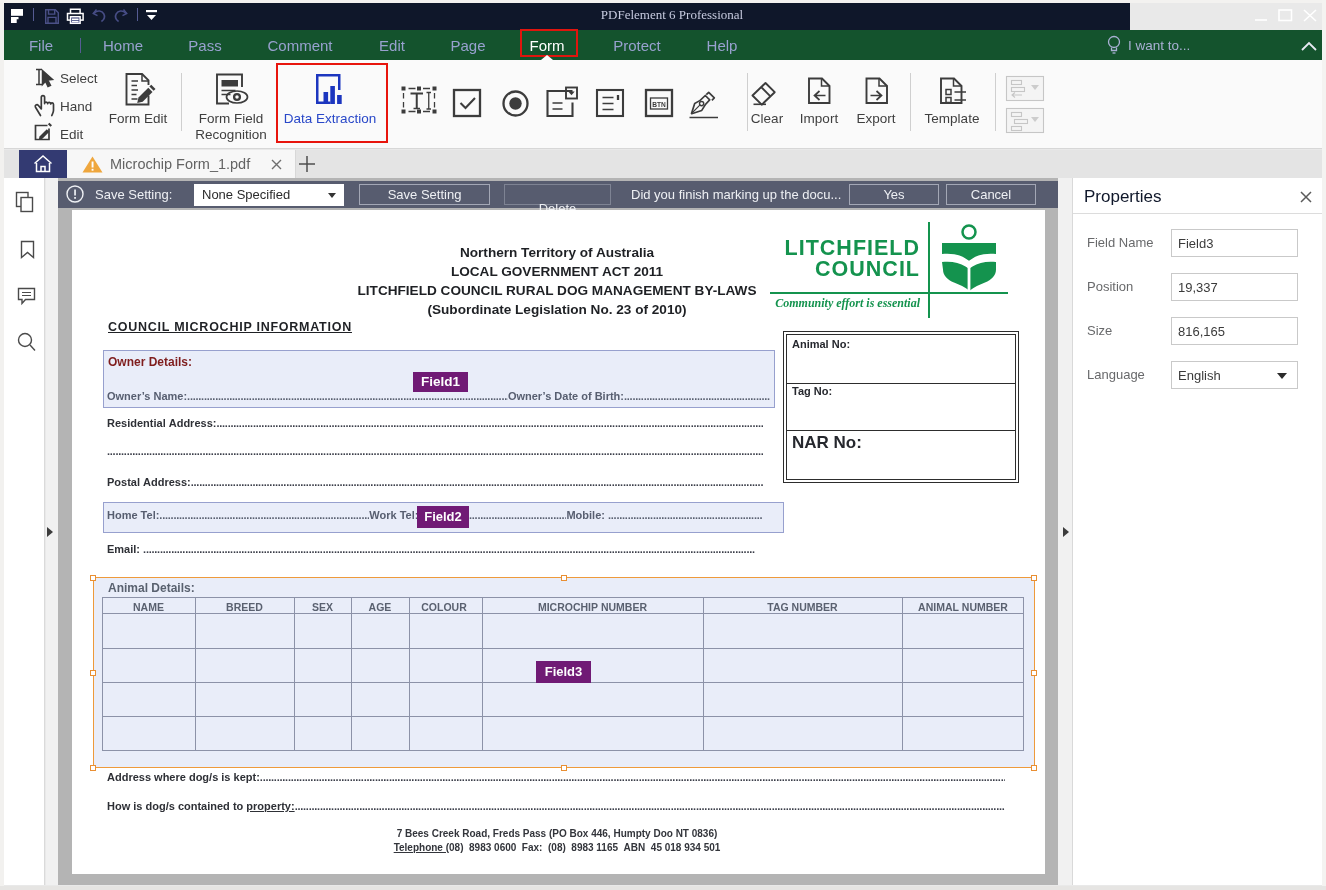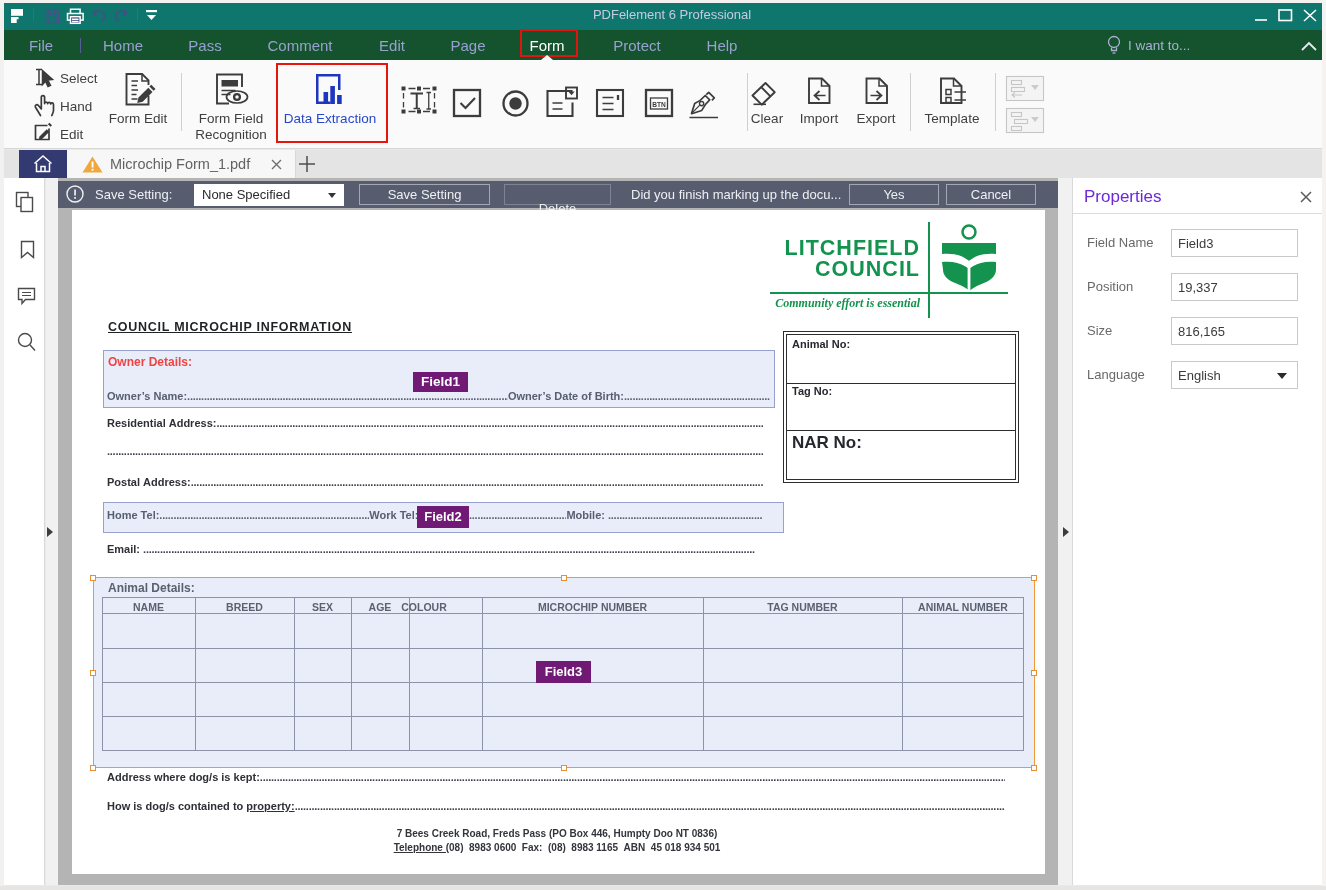--- a/index.html
+++ b/index.html
@@ -1,20 +1,20 @@
 <!DOCTYPE html>
 <html><head>
 <meta charset="utf-8">
 <style>
   * { margin:0; padding:0; box-sizing:border-box; }
   html,body { width:1326px; height:890px; overflow:hidden; background:#e9e9e9; }
   body { font-family:"Liberation Sans", sans-serif; position:relative; }
   .abs { position:absolute; }
   
-  #titlebar { left:0px; top:0px; width:1326px; height:30px; background:#0f766e; }
+  #titlebar { left:0px; top:0px; width:1130px; height:30px; background:#0f172a;font-family:Liberation Serif, serif; }
   #menubar  { left:0px; top:30px; width:1326px; height:30px; background:#14532d; }
   .mitem { position:absolute; top:7px; color:#98a1cf; font-size:15px; transform:translateX(-50%); }
   #toolbar { left:0px; top:60px; width:1326px; height:89px; background:#fafafa; border-bottom:1px solid #d7d7d7; }
   .tlabel { position:absolute; color:#3f3f3f; font-size:13.5px; transform:translateX(-50%); white-space:nowrap; }
   .tsep { position:absolute; width:1px; background:#cfcfcf; }
   #tabbar { left:0px; top:150px; width:1326px; height:28px; background:#e4e4e4; }
   
   #sidebar { left:0px; top:178px; width:45px; height:707px; background:#fff; border-right:1px solid #dadada; }
   #lstrip  { left:46px; top:178px; width:12px; height:707px; background:#f1f1f1; }
   #docarea { left:58px; top:178px; width:1000px; height:707px; background:#b4b4b4; }
@@ -313,36 +313,42 @@
       <span style="position:absolute;right:8px;top:9px;width:0;height:0;border-left:4.5px solid transparent;border-right:4.5px solid transparent;border-top:5.5px solid #333"></span>
     </div>
     <div class="nbtn" style="left:301px;width:131px;padding-top:2px">Save Setting</div>
     <div class="nbtn" style="left:446px;width:107px;padding-top:16px;border-color:#7e8393">Delete</div>
     <div class="abs" style="left:573px;top:6px;">Did you finish marking up the docu...</div>
     <div class="nbtn" style="left:791px;width:90px;padding-top:2px">Yes</div>
     <div class="nbtn" style="left:888px;width:90px;padding-top:2px">Cancel</div>
   </div>
   <div id="page">
 
+    <div class="doc" style="left:200px;top:33px;width:570px;text-align:center;font-weight:bold;font-size:13.6px;line-height:19px;color:#1e2024">
+      Northern Territory of Australia<br>
+      LOCAL GOVERNMENT ACT 2011<br>
+      LITCHFIELD COUNCIL RURAL DOG MANAGEMENT BY-LAWS<br>
+      (Subordinate Legislation No. 23 of 2010)
+    </div>
 
     <div class="doc" style="left:640px;top:28px;width:208px;text-align:right;font-weight:bold;font-size:21.5px;line-height:21px;color:#14934e;letter-spacing:1px">LITCHFIELD<br>COUNCIL</div>
     <div class="doc" style="left:698px;top:82px;width:238px;height:1.5px;background:#14934e"></div>
     <div class="doc" style="left:640px;top:86px;width:208px;text-align:right;font-style:italic;font-weight:bold;font-size:12px;color:#14934e;font-family:'Liberation Serif',serif">Community effort is essential</div>
     <svg width="80" height="100" style="position:absolute;left:852px;top:10px">
       <rect x="4" y="2" width="2" height="96" fill="#14934e"></rect>
       <circle cx="45" cy="12" r="6.5" stroke="#14934e" stroke-width="2.5" fill="none"></circle>
       <path d="M18 23 h54 v11 c-9 -1 -17.5 0.5 -23.5 4.5 l-3.5 2.3 l-3.5 -2.3 c-6 -4 -14.5 -5.5 -23.5 -4.5 z" fill="#14934e"></path>
       <path d="M18 42 c9 -1 17.5 0.5 23.5 4.5 l3.5 2.3 l3.5 -2.3 c6 -4 14.5 -5.5 23.5 -4.5 v7.5 c0 6 -4.5 10.5 -11 13 c-5.5 2 -11 4.8 -15.5 8.2 c-4.5 -3.4 -10 -6.2 -15.5 -8.2 c-6.5 -2.5 -11 -7 -11 -13 z" fill="#14934e"></path>
       <rect x="43.6" y="42" width="2.8" height="29" fill="#ffffff"></rect>
     </svg>
 
     <div class="doc" style="left:36px;top:110px;font-weight:bold;font-size:12.5px;color:#1f2125;text-decoration:underline;letter-spacing:0.75px">COUNCIL MICROCHIP INFORMATION</div>
 
     <div class="bluebox" style="left:31px;top:140px;width:672px;height:58px"></div>
-    <div class="doc" style="left:36px;top:145px;font-weight:bold;font-size:12px;color:#ef4444">Owner Details:</div>
+    <div class="doc" style="left:36px;top:145px;font-weight:bold;font-size:12px;color:#7f1d1d">Owner Details:</div>
     <div class="dline mut" style="left:35px;top:180px;width:663px">
       <span>Owner’s&nbsp;Name:</span>
         <span class="dots dmut">................................................................................................................................................................................................................................................................................................................................................................................................................</span>
         <span>Owner’s&nbsp;Date&nbsp;of&nbsp;Birth:</span>
         <span class="dots dmut" style="flex:0 0 146px">................................................................................................................................................................................................................................................................................................................................................................................................................</span>
     </div>
     <div class="flabel" style="left:341px;top:162px;width:55px;height:20px;line-height:20px;font-size:13.5px">Field1</div>
 
     <div class="dline" style="left:35px;top:207px;width:656px">
       <span>Residential&nbsp;Address:</span>
@@ -379,21 +385,21 @@
       <g stroke="#8c92a8" stroke-width="1" fill="none" shape-rendering="crispEdges">
         <rect x="0.5" y="0.5" width="921" height="153"></rect>
         <path d="M0 16.5 h922 M0 51.5 h922 M0 85.5 h922 M0 119.5 h922"></path>
         <path d="M93.5 0 v154 M192.5 0 v154 M249.5 0 v154 M307.5 0 v154 M380.5 0 v154 M601.5 0 v154 M800.5 0 v154"></path>
       </g>
     </svg>
     <div class="hcell" style="left:76.5px;top:391px">NAME</div>
     <div class="hcell" style="left:172.5px;top:391px">BREED</div>
     <div class="hcell" style="left:250.5px;top:391px">SEX</div>
     <div class="hcell" style="left:308px;top:391px">AGE</div>
-    <div class="hcell" style="left:352px;top:391px">COLOUR</div>
+    <div class="hcell" style="left:372px;top:391px">COLOUR</div>
     <div class="hcell" style="left:520.5px;top:391px">MICROCHIP&nbsp;NUMBER</div>
     <div class="hcell" style="left:730.5px;top:391px">TAG&nbsp;NUMBER</div>
     <div class="hcell" style="left:891px;top:391px">ANIMAL&nbsp;NUMBER</div>
     <div class="flabel" style="left:464px;top:451px;width:55px;height:22px;line-height:22px">Field3</div>
 
     <div class="handle" style="left:18px;top:365px"></div>
     <div class="handle" style="left:489px;top:365px"></div>
     <div class="handle" style="left:959px;top:365px"></div>
     <div class="handle" style="left:18px;top:459.5px"></div>
     <div class="handle" style="left:959px;top:459.5px"></div>
@@ -418,21 +424,21 @@
     <div class="doc" style="left:714px;top:220px;width:230px;height:1px;background:#2d2d2d"></div>
     <div class="doc" style="left:720px;top:128px;font-weight:bold;font-size:11px;color:#26282e">Animal No:</div>
     <div class="doc" style="left:720px;top:175px;font-weight:bold;font-size:11px;color:#26282e">Tag No:</div>
     <div class="doc" style="left:720px;top:223px;font-weight:bold;font-size:17px;color:#26282e">NAR No:</div>
   </div>
 </div>
 <div class="abs" id="rstrip">
   <div class="abs" style="left:5px;top:349px;width:0;height:0;border-top:5px solid transparent;border-bottom:5px solid transparent;border-left:6px solid #3c3c3c"></div>
 </div>
 <div class="abs" id="props">
-  <div class="abs" style="left:11px;top:9px;font-size:17px;color:#6d28d9">Properties</div>
+  <div class="abs" style="left:11px;top:9px;font-size:17px;color:#0f172a">Properties</div>
   <svg width="16" height="16" style="position:absolute;left:226px;top:12px">
     <path d="M2 2 L12 12 M12 2 L2 12" stroke="#5b5b5b" stroke-width="1.5"></path>
   </svg>
   <div class="abs" style="left:0;top:35px;width:253px;height:1px;background:#dcdcdc"></div>
   <div class="plabel" style="top:57px">Field Name</div>
   <div class="pinput" style="top:51px">Field3</div>
   <div class="plabel" style="top:101px">Position</div>
   <div class="pinput" style="top:95px">19,337</div>
   <div class="plabel" style="top:145px">Size</div>
   <div class="pinput" style="top:139px">816,165</div>

